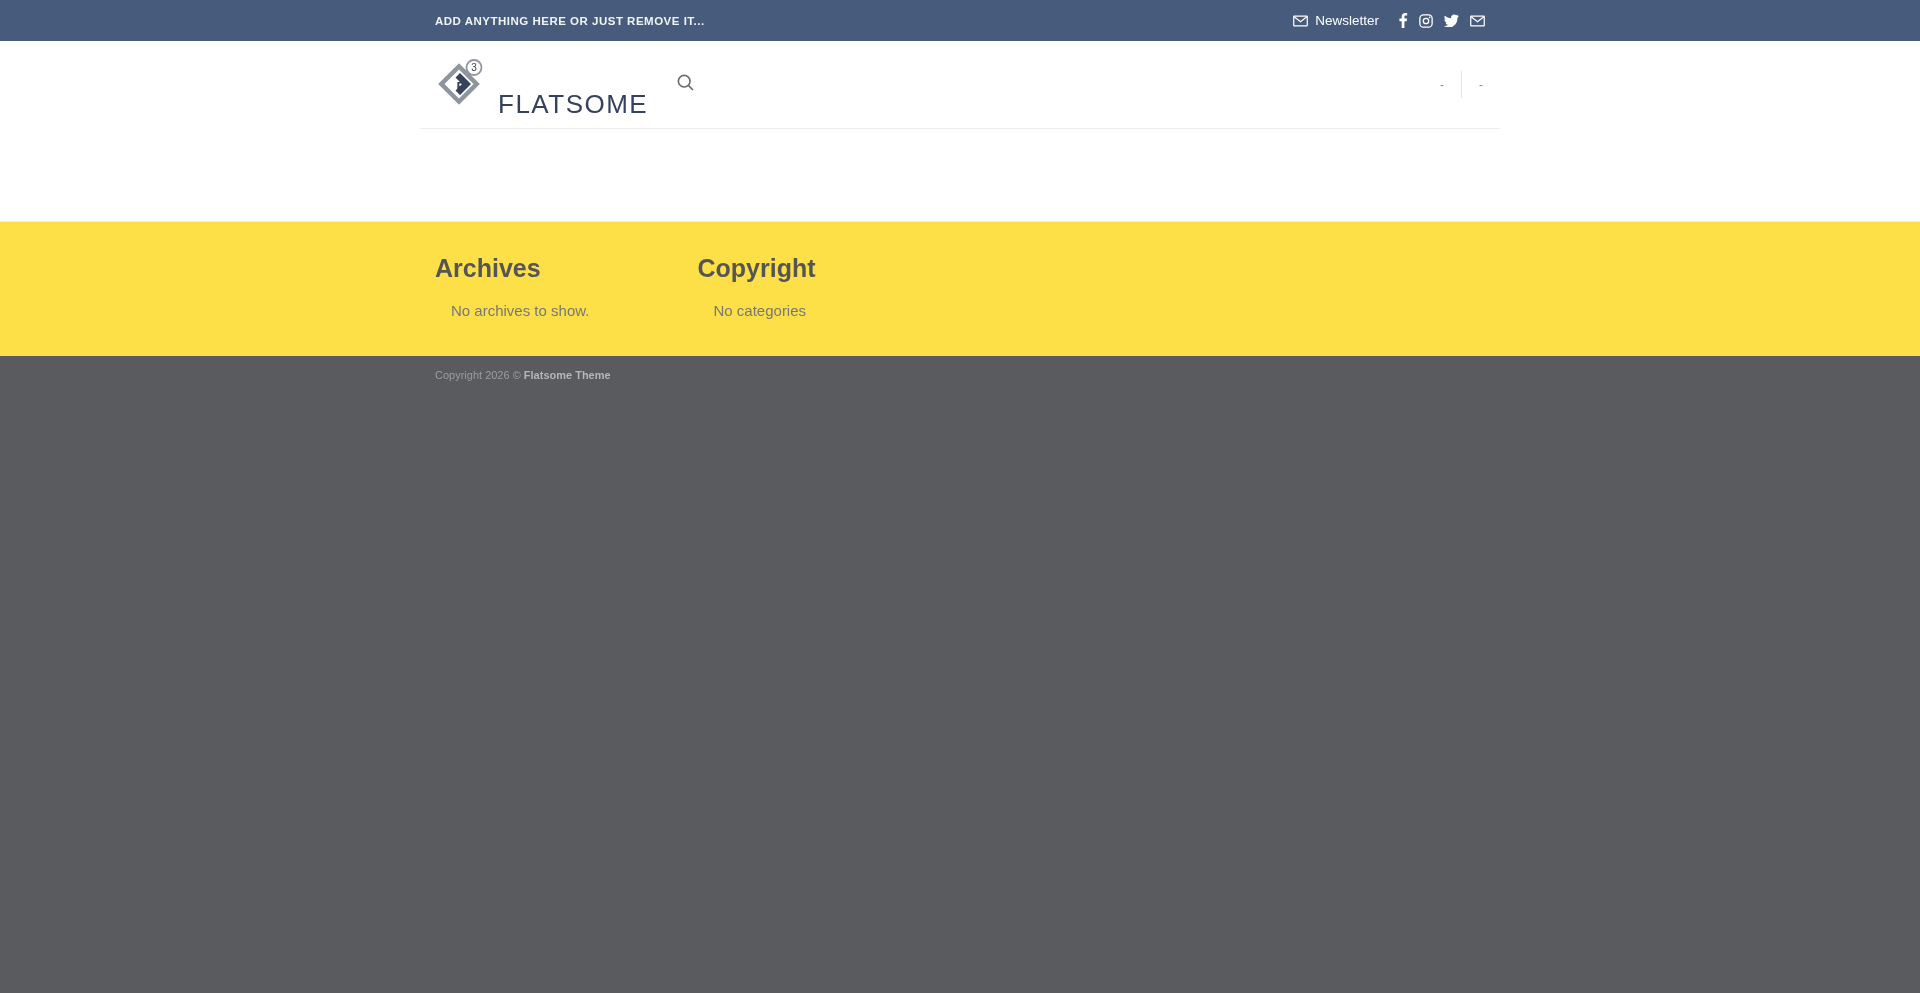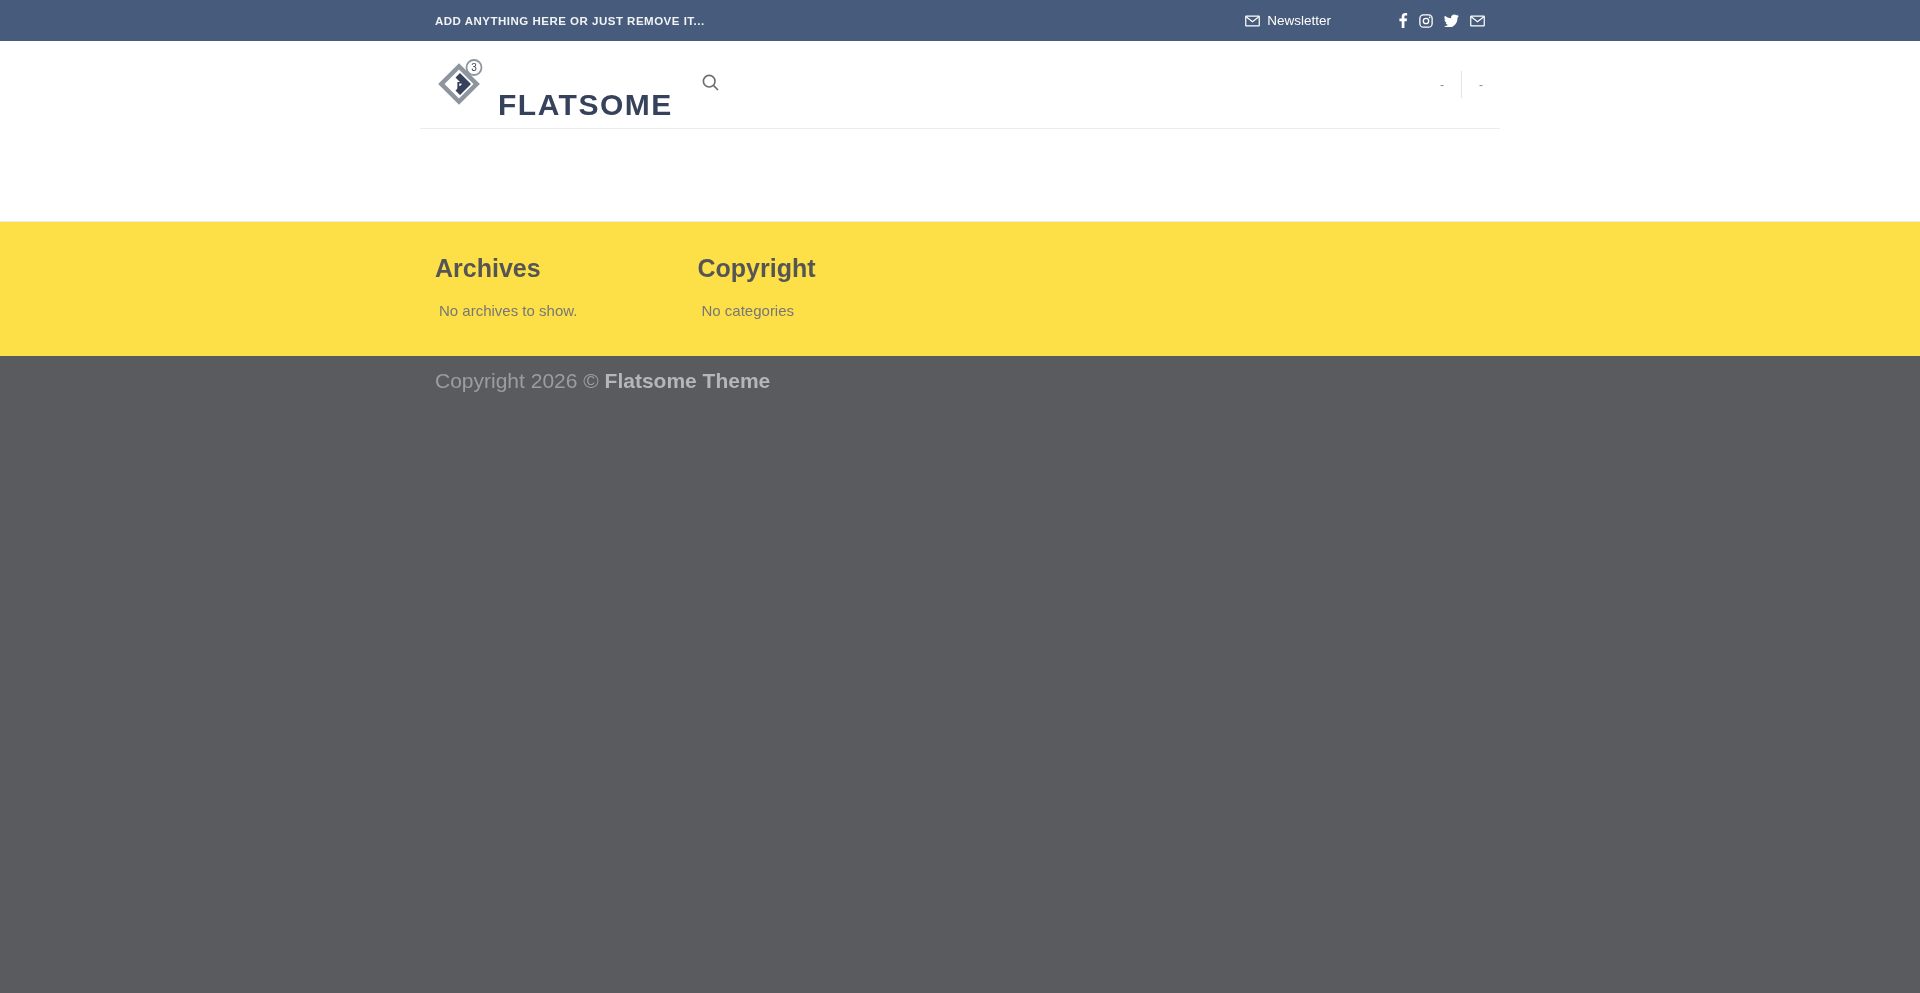--- a/index.html
+++ b/index.html
@@ -17,38 +17,38 @@
 
   
   .topbar { height: 41px; background: #475b7c; flex: 0 0 auto; }
   .topbar .container {
     height: 100%; display: flex; justify-content: space-between; align-items: center;
   }
   .topbar-message {
     color: #f2f3f5; font-size: 11.5px; font-weight: 700;
     letter-spacing: .5px; text-transform: uppercase;
   }
-  .topbar-right { display: flex; align-items: center; gap: 48px; }
+  .topbar-right { display: flex; align-items: center; }
   .newsletter-link {
     display: flex; align-items: center; gap: 7px;
     color: #ffffff; font-size: 13.5px; cursor: pointer; text-decoration: none;
   }
   .social-icons { display: flex; align-items: center; gap: 11px; margin-left: 20px; }
   .social-icons .sicon { display: inline-flex; cursor: pointer; }
   .sicon svg { display: block; }
 
   
   .header { height: 88px; background: #fff; flex: 0 0 auto; }
   .header .container {
     height: 100%; display: flex; align-items: center;
     border-bottom: 1px solid #ececec;
   }
   .logo { display: flex; align-items: center; gap: 13px; cursor: pointer; }
   .logo-text {
-    font-size: 30px; font-weight: 700; letter-spacing: 1.5px; color: #36415c; margin-top: 40px;
+    font-size: 26px; font-weight: 400; letter-spacing: 1.5px; color: #36415c; margin-top: 40px;
   }
   .search-button { margin-left: 28px; cursor: pointer; display: inline-flex; }
   .header-right {
     margin-left: auto; display: flex; align-items: center;
     font-size: 12px; color: #8a8a8a;
   }
   .header-right .nav-dash { padding: 0 17px; cursor: pointer; text-decoration: none; color: #8a8a8a; }
   .header-right .nav-dash:last-child { padding-right: 2px; }
   .nav-divider { width: 1px; height: 27px; background: #e4e4e4; }
 
@@ -58,25 +58,25 @@
   
   .footer-widgets {
     background: #fde047; border-top: 1px solid #ececec;
     padding: 33px 0 0; height: 135px; flex: 0 0 auto;
   }
   .footer-widgets .container { display: flex; }
   .widget-col { width: 25%; padding-right: 30px; }
   .widget-title {
     margin: 0 0 19px; font-size: 25px; font-weight: 700; color: #555555; line-height: 1.1;
   }
-  .widget-text { margin: 4px; font-size: 15px; color: #777777; line-height: 1.2; }
+  .widget-text { margin: 16px; font-size: 15px; color: #777777; line-height: 1.2; }
 
   
   .dark-footer { flex: 1 1 auto; background: #595b5e; padding-top: 13px; }
-  .copyright { font-size: 21px; color: #9c9da0; }
+  .copyright { font-size: 11px; color: #9c9da0; }
   .copyright strong { color: #b5b6b8; font-weight: 700; }
 </style>
 </head>
 <body>
 
 <div class="topbar" style="background: rgb(71, 91, 124);">
   <div class="container">
     <div class="topbar-message">ADD ANYTHING HERE OR JUST REMOVE IT...</div>
     <div class="topbar-right">
       <a class="newsletter-link">

